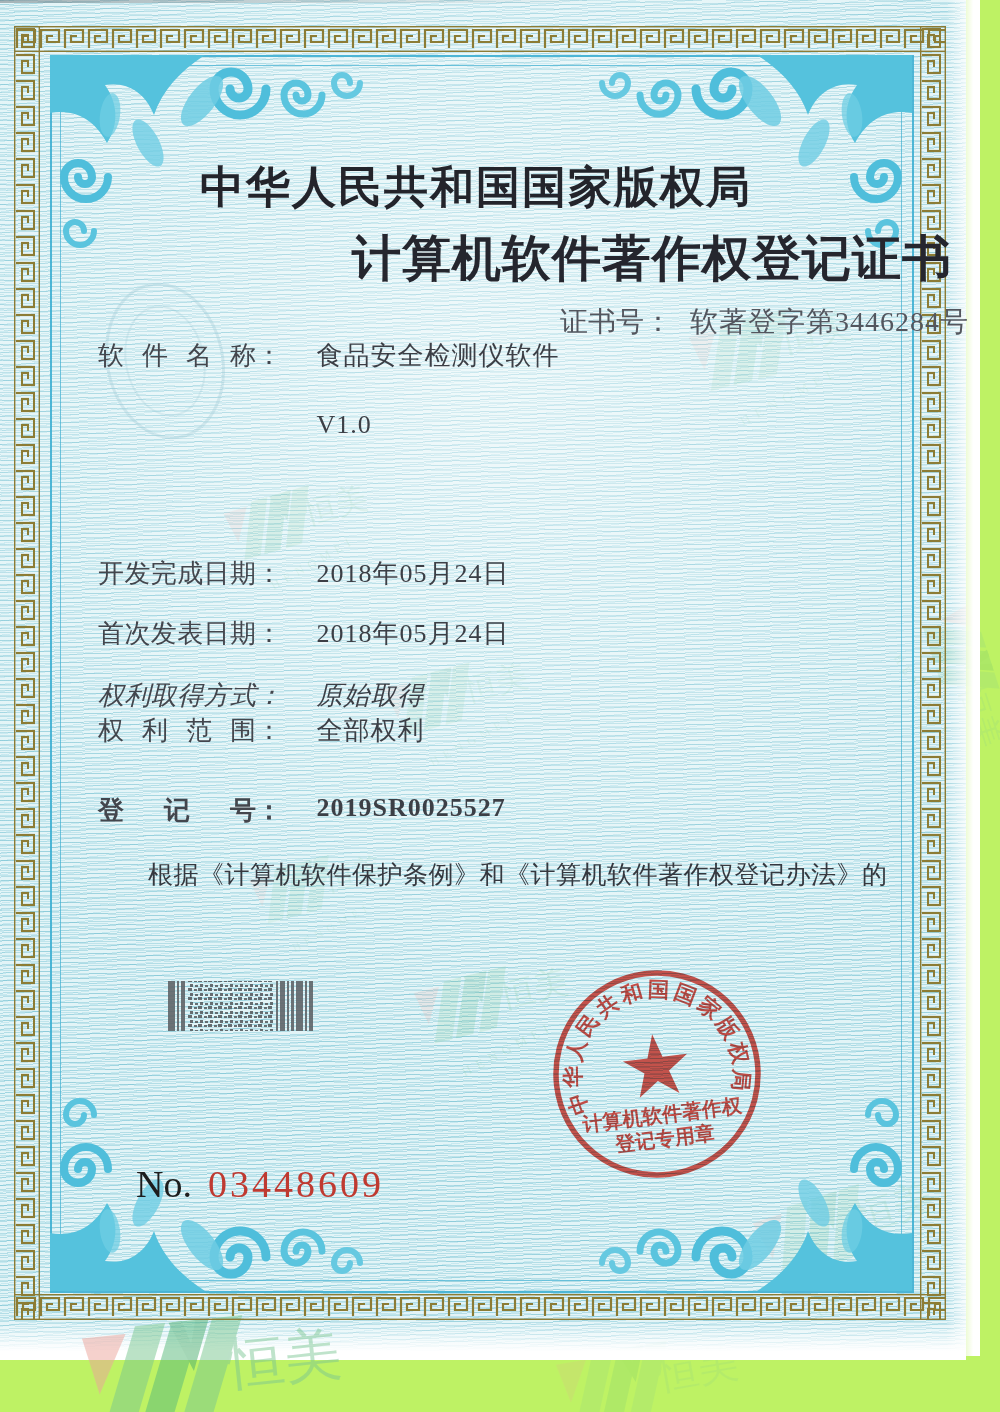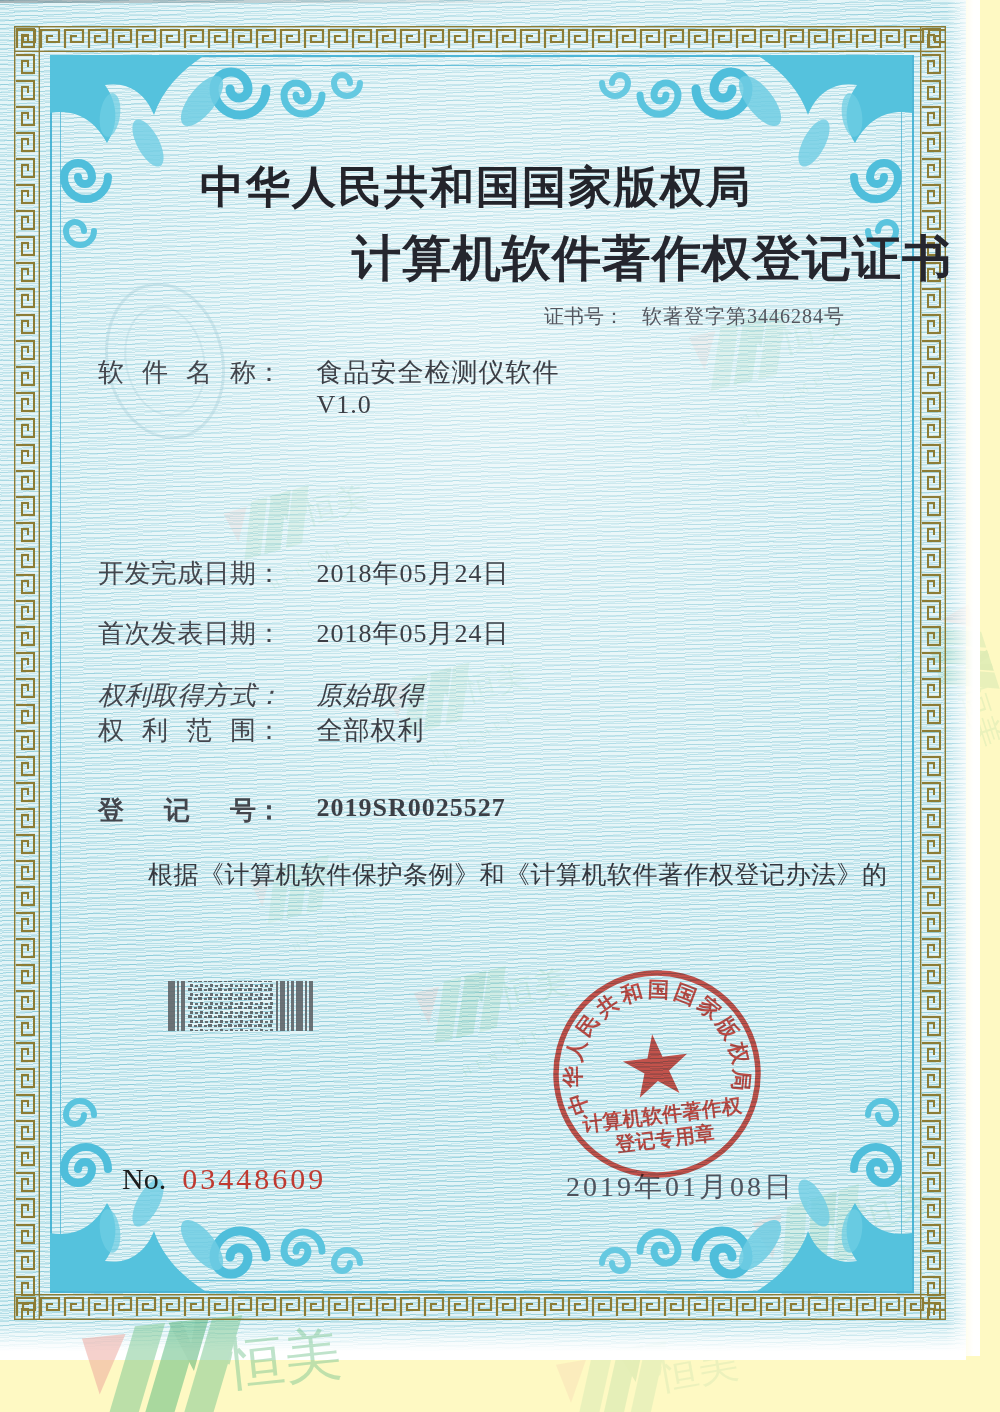--- a/index.html
+++ b/index.html
@@ -1,16 +1,16 @@
 <!DOCTYPE html>
 <html><head>
 <meta charset="utf-8">
 <style>
   html,body{margin:0;padding:0;background:#fff;}
-  .page{position:relative;width:1000px;height:1412px;background:#fef9c3;overflow:hidden;
+  .page{position:relative;width:1000px;height:1412px;background:#bef264;overflow:hidden;
         font-family:"Liberation Serif","DejaVu Serif",serif;}
   
   .guilloche{position:absolute;left:0;top:0;width:966px;height:1356px;background-color:#e2f4f7;
     background-image:
       radial-gradient(circle at 50% 28%, rgba(255,255,255,.45), rgba(255,255,255,0) 62%),
       repeating-linear-gradient(178deg, rgba(70,170,192,.30) 0 1px, rgba(255,255,255,0) 1px 4px),
       repeating-linear-gradient(2deg,  rgba(70,170,192,.22) 0 1px, rgba(255,255,255,0) 1px 5px),
       repeating-linear-gradient(173deg, rgba(120,200,218,.26) 0 1px, rgba(255,255,255,0) 1px 7px);}
   .fade-r{position:absolute;left:946px;top:0;width:34px;height:1356px;
     background:linear-gradient(to right, rgba(255,255,255,0), #fff 80%);}
@@ -34,36 +34,36 @@
   .wm{position:absolute;}
   
   .emboss{position:absolute;left:106px;top:282px;width:112px;height:152px;border:3px solid rgba(165,205,215,.38);
     border-radius:50%;transform:rotate(-12deg);}
   .emboss:after{content:"";position:absolute;left:16px;top:20px;right:16px;bottom:20px;border:2px solid rgba(165,205,215,.28);border-radius:50%;}
   
   .t1{position:absolute;left:0;top:158px;width:952px;text-align:center;font-size:44px;font-weight:bold;
       color:#23242b;letter-spacing:2px;}
   .t2{position:absolute;left:0;top:226px;width:952px;text-align:right;font-size:49px;font-weight:bold;
       color:#25262e;letter-spacing:1px;}
-  .certno{position:absolute;left:544px;top:303px;font-size:20px;color:#53565e;}
+  .certno{position:absolute;left:560px;top:303px;font-size:28px;color:#53565e;}
   .certno .v{margin-left:18px;letter-spacing:1px;}
   .frow{position:absolute;left:98px;font-size:26px;color:#3c3f46;white-space:nowrap;}
   .flabel{display:inline-block;width:158px;text-align:justify;text-align-last:justify;color:#43464d;}
   .fcolon{display:inline-block;color:#43464d;}
   .fvalue{display:inline-block;margin-left:28px;letter-spacing:1px;vertical-align:top;}
-  .fver{letter-spacing:1px;}
-  .r0{top:355px;} .r1{top:451px;} .r2{top:556px;} .r3{top:616px;} .r4{top:678px;font-style:italic;} .r5{top:713px;} .r6{top:793px;font-weight:bold;}
+  .fver{letter-spacing:1px;margin-top:37px;}
+  .r0{top:338px;} .r1{top:451px;} .r2{top:556px;} .r3{top:616px;} .r4{top:678px;font-style:italic;} .r5{top:713px;} .r6{top:793px;font-weight:bold;}
   .stmt{position:absolute;left:98px;width:790px;font-size:25px;color:#35383f;letter-spacing:.5px;}
   .s1{top:858px;text-indent:2em;}
   .s2{top:920px;}
   .barcode{position:absolute;left:168px;top:979px;}
   .sealwrap{position:absolute;left:545px;top:962px;width:224px;height:224px;transform:rotate(-7deg);
     mix-blend-mode:multiply;opacity:.93;}
   .issue-date{position:absolute;left:566px;top:1168px;font-size:28px;color:#4e525c;letter-spacing:3px;}
-  .serial{position:absolute;left:122px;top:1162px;font-size:30px;color:#1d1d1d;}
+  .serial{position:absolute;left:136px;top:1162px;font-size:38px;color:#1d1d1d;}
   .serial .num{color:#bf3a31;margin-left:16px;letter-spacing:3px;}
   .hidden-defs{position:absolute;width:0;height:0;overflow:hidden;}
 </style>
 </head>
 <body>
 
 <div class="page">
 
   <svg class="hidden-defs" aria-hidden="true">
     <defs>
@@ -241,21 +241,20 @@
     <rect x="20" y="2" width="86" height="50" fill="url(#bcn)"></rect>
     <rect x="108" y="2" width="2" height="50"></rect>
       <rect x="112" y="2" width="5" height="50"></rect>
       <rect x="119" y="2" width="2" height="50"></rect>
     <rect x="123" y="2" width="3" height="50"></rect>
       <rect x="128" y="2" width="7" height="50"></rect>
       <rect x="137" y="2" width="2" height="50"></rect>
     <rect x="141" y="2" width="4" height="50"></rect>
   </svg>
 
-  <div class="issue-date">2019年01月08日</div>
 
   <div class="sealwrap">
     <svg width="224" height="224" viewBox="0 0 224 224">
       <defs>
         <path id="sealArc" d="M42.2,144.5 A77,77 0 1 1 181.8,144.5" fill="none"></path>
       </defs>
       <circle cx="112" cy="112" r="101" fill="none" stroke="#d6372f" stroke-width="5.5" opacity=".92"></circle>
       <polygon points="112,72 119.6,95.5 144.3,95.5 124.4,110 132,133.5 112,119 92,133.5 99.6,110 79.7,95.5 104.4,95.5" fill="#d6372f" opacity=".92"></polygon>
       <text font-size="21.5" font-weight="bold" fill="#d6372f" letter-spacing="3.5" opacity=".95">
         <textPath href="#sealArc" startOffset="50%" text-anchor="middle">中华人民共和国国家版权局</textPath>

